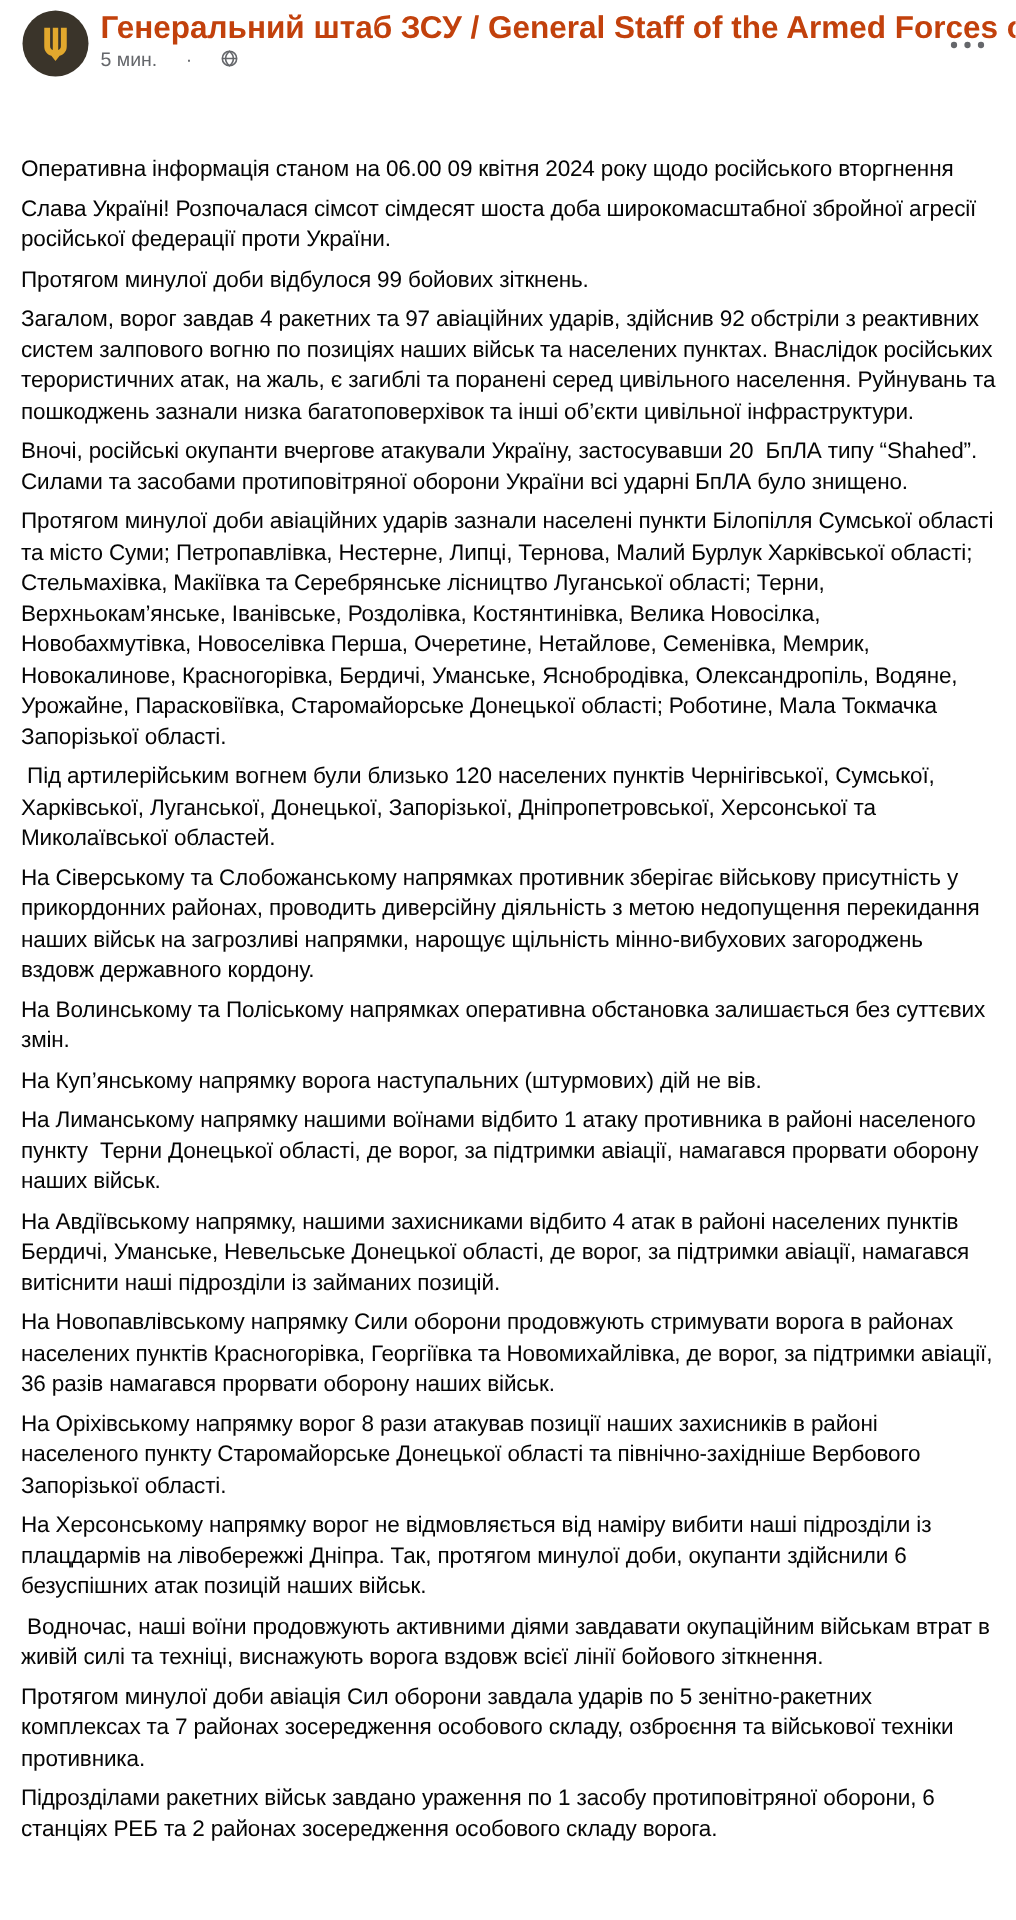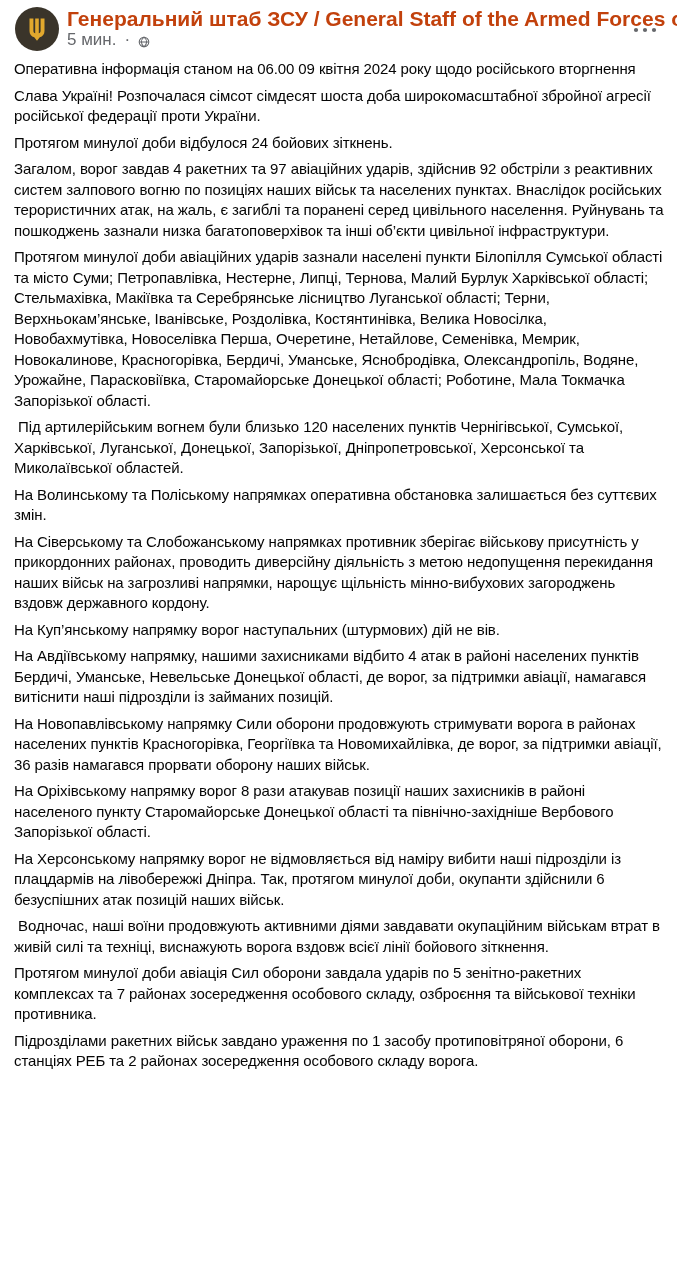--- a/index.html
+++ b/index.html
@@ -39,24 +39,24 @@
     font-weight: 700;
     line-height: 20px;
     color: #c2410c;
     white-space: nowrap;
   }
   .page-name-row .name { cursor: pointer; }
   .badge { width: 15px; height: 15px; display: inline-block; flex: 0 0 15px; }
   .badge svg { width: 15px; height: 15px; display: block; }
   .meta-row {
     display: flex;
-    align-items: flex-end;
-    gap: 8px;
+    align-items: flex-start;
+    gap: 19px;
     margin-top: 3px;
-    font-size: 17px;
+    font-size: 13px;
     line-height: 16px;
     color: var(--muted, #65676B);
   }
   .meta-row .time { cursor: pointer; }
   .globe svg { width: 12px; height: 12px; display: block; margin-top: 1px; }
   .more-button {
     position: absolute;
     top: 18px;
     right: 14px;
     width: 36px;
@@ -67,20 +67,21 @@
     border-radius: 6px;
     cursor: pointer;
   }
   .more-button svg { width: 24px; height: 6px; display: block; }
   .post-body {
     padding: 4px 13px 0 14px;
     font-size: 15px;
     letter-spacing: -0.1px;
     line-height: 20.5px;
     color: #050505;
+    margin-top: 44px;
   }
   .post-paragraph {
     margin-bottom: 6px;
     white-space: pre-wrap;
   }
 </style>
 </head>
 <body>
 
 <div class="post-header">
@@ -120,27 +121,29 @@
         <circle cx="12" cy="3" r="2.1"></circle>
         <circle cx="21" cy="3" r="2.1"></circle>
       </svg>
     </span>
   </div>
 </div>
 
 <div class="post-body">
     <div class="post-paragraph">Оперативна інформація станом на 06.00 09 квітня 2024 року щодо російського вторгнення</div>
     <div class="post-paragraph">Слава Україні! Розпочалася сімсот сімдесят шоста доба широкомасштабної збройної агресії російської федерації проти України.</div>
-    <div class="post-paragraph">Протягом минулої доби відбулося 24 бойових зіткнень.</div>
+    <div class="post-paragraph">Протягом минулої доби відбулося 99 бойових зіткнень.</div>
     <div class="post-paragraph">Загалом, ворог завдав 4 ракетних та 97 авіаційних ударів, здійснив 92 обстріли з реактивних систем залпового вогню по позиціях наших військ та населених пунктах. Внаслідок російських терористичних атак, на жаль, є загиблі та поранені серед цивільного населення. Руйнувань та пошкоджень зазнали низка багатоповерхівок та інші об’єкти цивільної інфраструктури.</div>
+    <div class="post-paragraph">Вночі, російські окупанти вчергове атакували Україну, застосувавши 20  БпЛА типу “Shahed”. Силами та засобами протиповітряної оборони України всі ударні БпЛА було знищено.</div>
     <div class="post-paragraph">Протягом минулої доби авіаційних ударів зазнали населені пункти Білопілля Сумської області та місто Суми; Петропавлівка, Нестерне, Липці, Тернова, Малий Бурлук Харківської області; Стельмахівка, Макіївка та Серебрянське лісництво Луганської області; Терни, Верхньокам’янське, Іванівське, Роздолівка, Костянтинівка, Велика Новосілка, Новобахмутівка, Новоселівка Перша, Очеретине, Нетайлове, Семенівка, Мемрик, Новокалинове, Красногорівка, Бердичі, Уманське, Яснобродівка, Олександропіль, Водяне, Урожайне, Парасковіївка, Старомайорське Донецької області; Роботине, Мала Токмачка Запорізької області.</div>
     <div class="post-paragraph"> Під артилерійським вогнем були близько 120 населених пунктів Чернігівської, Сумської, Харківської, Луганської, Донецької, Запорізької, Дніпропетровської, Херсонської та Миколаївської областей.</div>
+    <div class="post-paragraph">На Сіверському та Слобожанському напрямках противник зберігає військову присутність у прикордонних районах, проводить диверсійну діяльність з метою недопущення перекидання наших військ на загрозливі напрямки, нарощує щільність мінно-вибухових загороджень вздовж державного кордону.</div>
     <div class="post-paragraph">На Волинському та Поліському напрямках оперативна обстановка залишається без суттєвих змін.</div>
-    <div class="post-paragraph">На Сіверському та Слобожанському напрямках противник зберігає військову присутність у прикордонних районах, проводить диверсійну діяльність з метою недопущення перекидання наших військ на загрозливі напрямки, нарощує щільність мінно-вибухових загороджень вздовж державного кордону.</div>
-    <div class="post-paragraph">На Куп’янському напрямку ворог наступальних (штурмових) дій не вів.</div>
+    <div class="post-paragraph">На Куп’янському напрямку ворога наступальних (штурмових) дій не вів.</div>
+    <div class="post-paragraph">На Лиманському напрямку нашими воїнами відбито 1 атаку противника в районі населеного пункту  Терни Донецької області, де ворог, за підтримки авіації, намагався прорвати оборону наших військ.</div>
     <div class="post-paragraph">На Авдіївському напрямку, нашими захисниками відбито 4 атак в районі населених пунктів Бердичі, Уманське, Невельське Донецької області, де ворог, за підтримки авіації, намагався витіснити наші підрозділи із займаних позицій.</div>
     <div class="post-paragraph">На Новопавлівському напрямку Сили оборони продовжують стримувати ворога в районах населених пунктів Красногорівка, Георгіївка та Новомихайлівка, де ворог, за підтримки авіації, 36 разів намагався прорвати оборону наших військ.</div>
     <div class="post-paragraph">На Оріхівському напрямку ворог 8 рази атакував позиції наших захисників в районі населеного пункту Старомайорське Донецької області та північно-західніше Вербового Запорізької області.</div>
     <div class="post-paragraph">На Херсонському напрямку ворог не відмовляється від наміру вибити наші підрозділи із плацдармів на лівобережжі Дніпра. Так, протягом минулої доби, окупанти здійснили 6 безуспішних атак позицій наших військ.</div>
     <div class="post-paragraph"> Водночас, наші воїни продовжують активними діями завдавати окупаційним військам втрат в живій силі та техніці, виснажують ворога вздовж всієї лінії бойового зіткнення.</div>
     <div class="post-paragraph">Протягом минулої доби авіація Сил оборони завдала ударів по 5 зенітно-ракетних комплексах та 7 районах зосередження особового складу, озброєння та військової техніки противника.</div>
     <div class="post-paragraph">Підрозділами ракетних військ завдано ураження по 1 засобу протиповітряної оборони, 6 станціях РЕБ та 2 районах зосередження особового складу ворога.</div>
   </div>
 
 </body></html>

